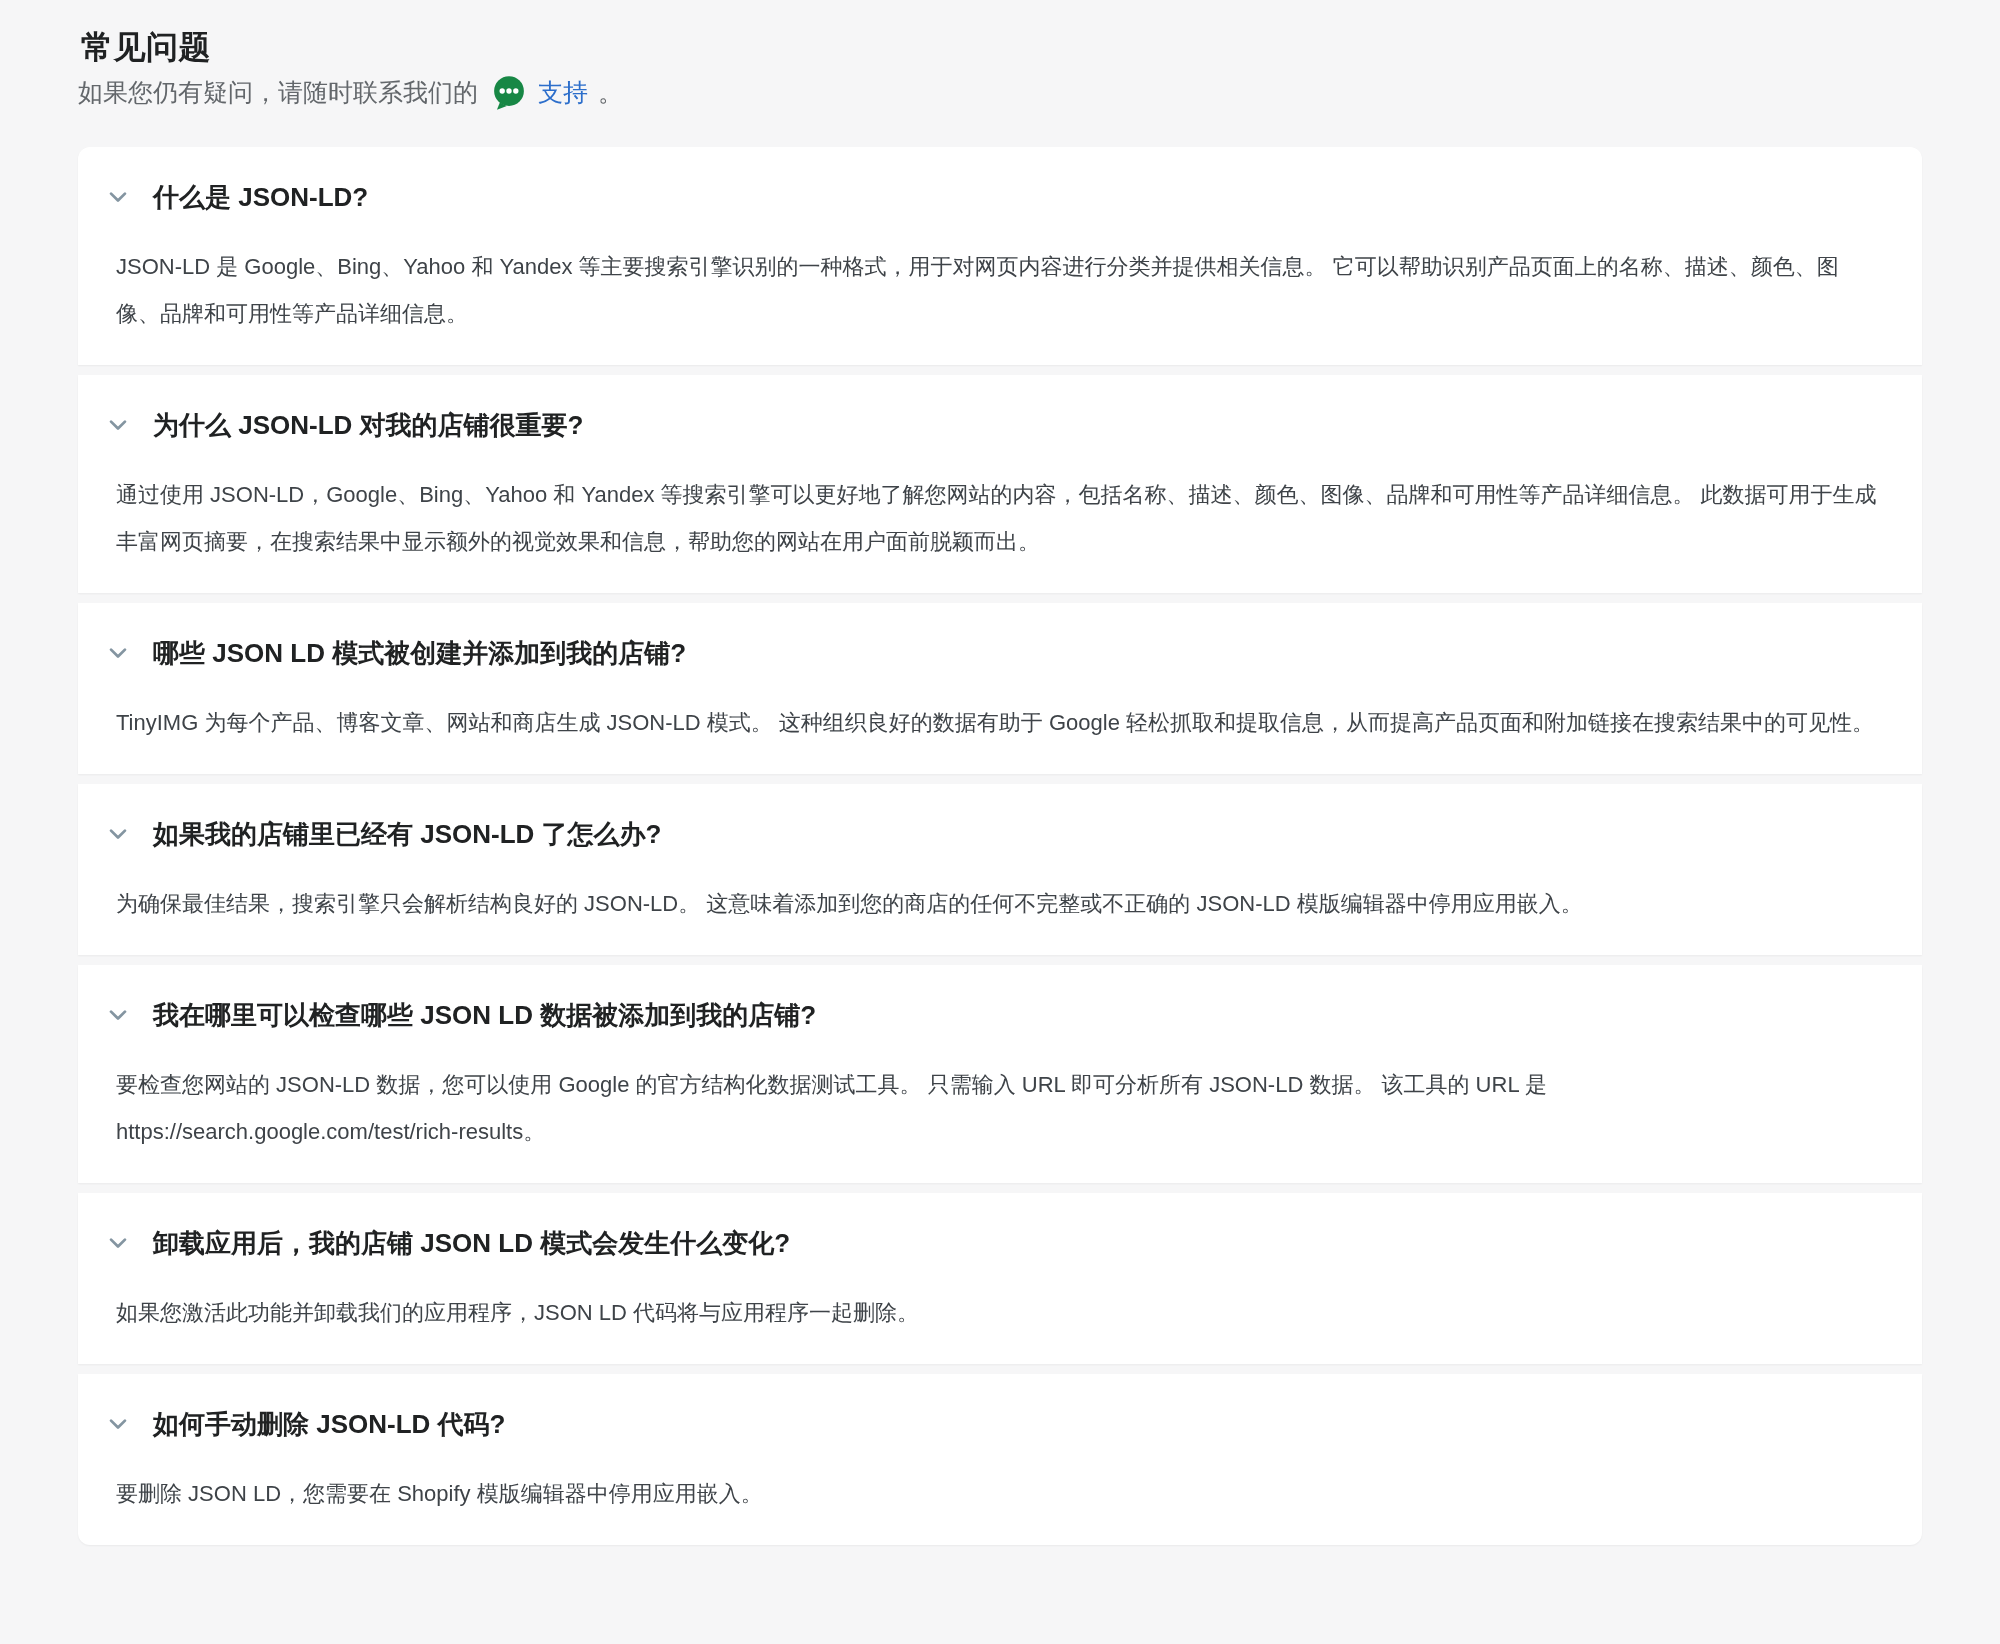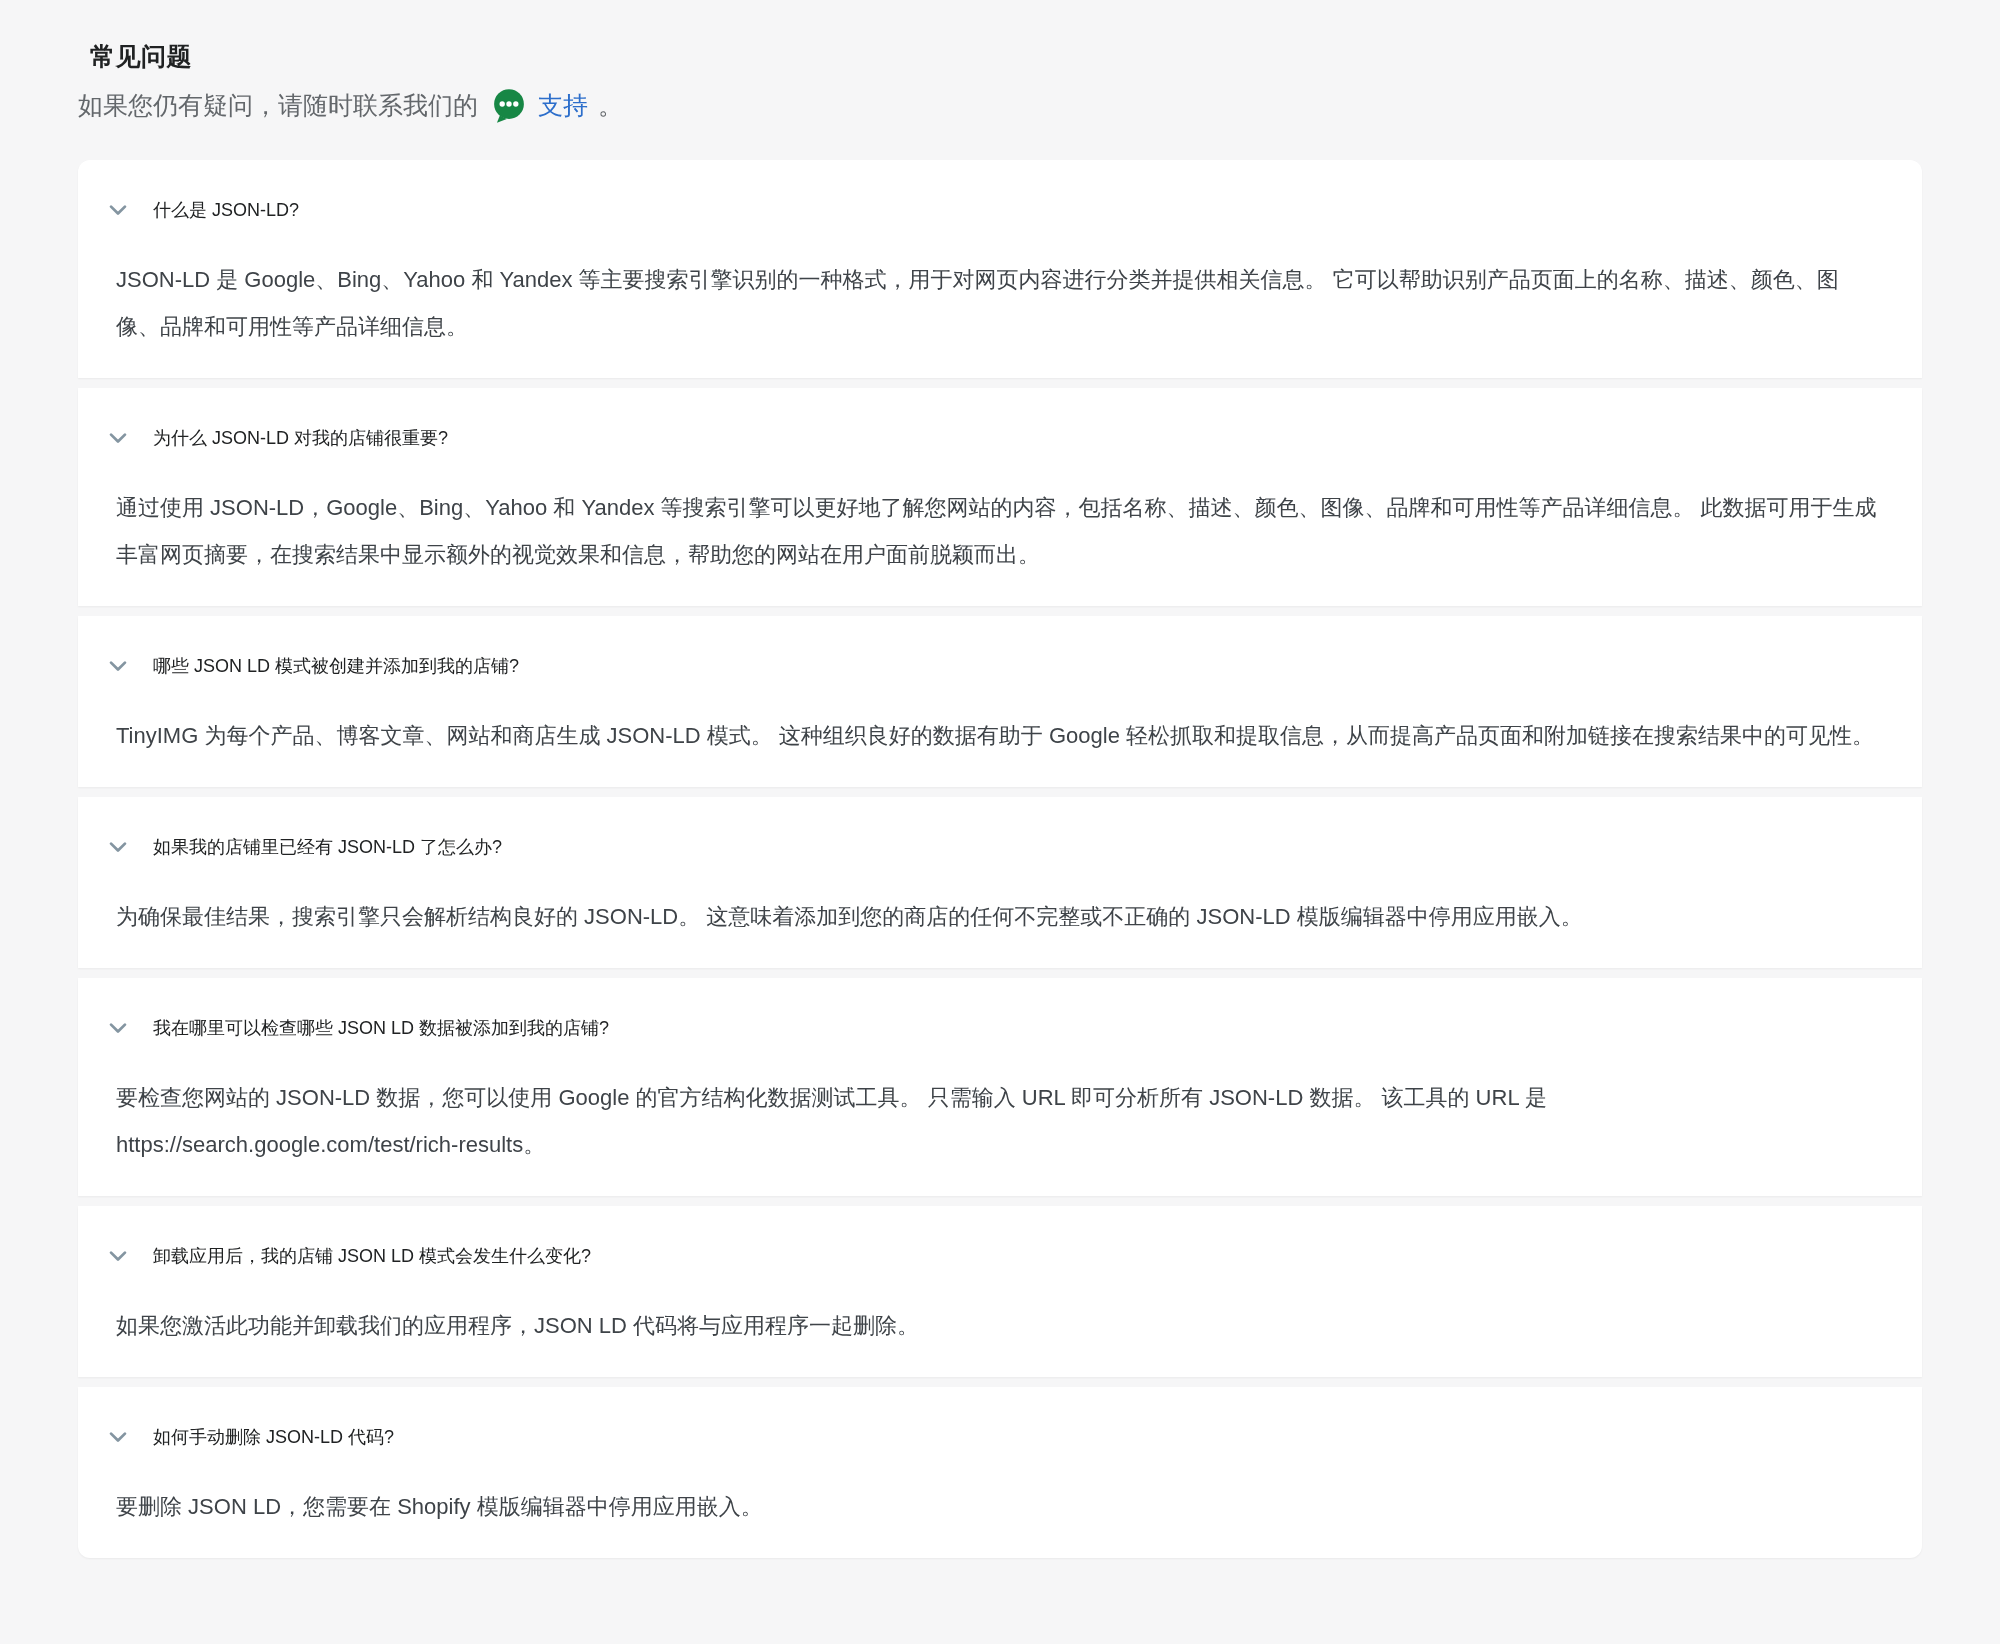--- a/index.html
+++ b/index.html
@@ -18,22 +18,22 @@
     width:2000px;
     min-height:1644px;
     background:var(--page-bg);
     font-family:"Liberation Sans","DejaVu Sans",sans-serif;
     color:var(--heading);
   }
   .page{
     padding:26px 78px 60px 78px;
   }
   .page-title{
-    margin:12px;
-    font-size:25px;
+    margin:3px;
+    font-size:32px;
     line-height:36px;
     font-weight:700;
     color:var(--heading);
     letter-spacing:0.5px;
   }
   .subtitle-row{
     margin-top:8px;
     display:flex;
     align-items:center;
     font-size:25px;
@@ -82,23 +82,23 @@
     width:100%;
     text-align:left;
     font-family:inherit;
   }
   .chevron-icon{
     margin-left:-10px;
     flex:0 0 auto;
     display:inline-flex;
   }
   .q-text{
-    font-size:18px;
+    font-size:26px;
     line-height:32px;
-    font-weight:400;
+    font-weight:700;
     color:var(--heading);
   }
   .a-text{
     margin:30px 0 0 0;
     font-size:22px;
     line-height:47px;
     color:var(--body);
     word-break:break-word;
   }
 </style>

